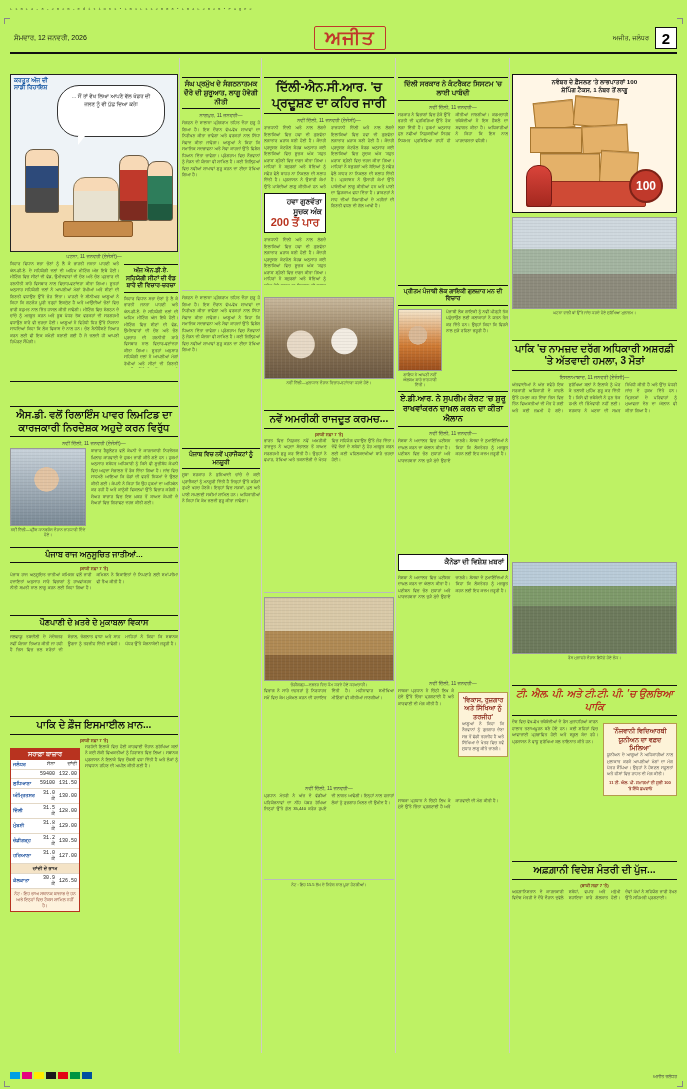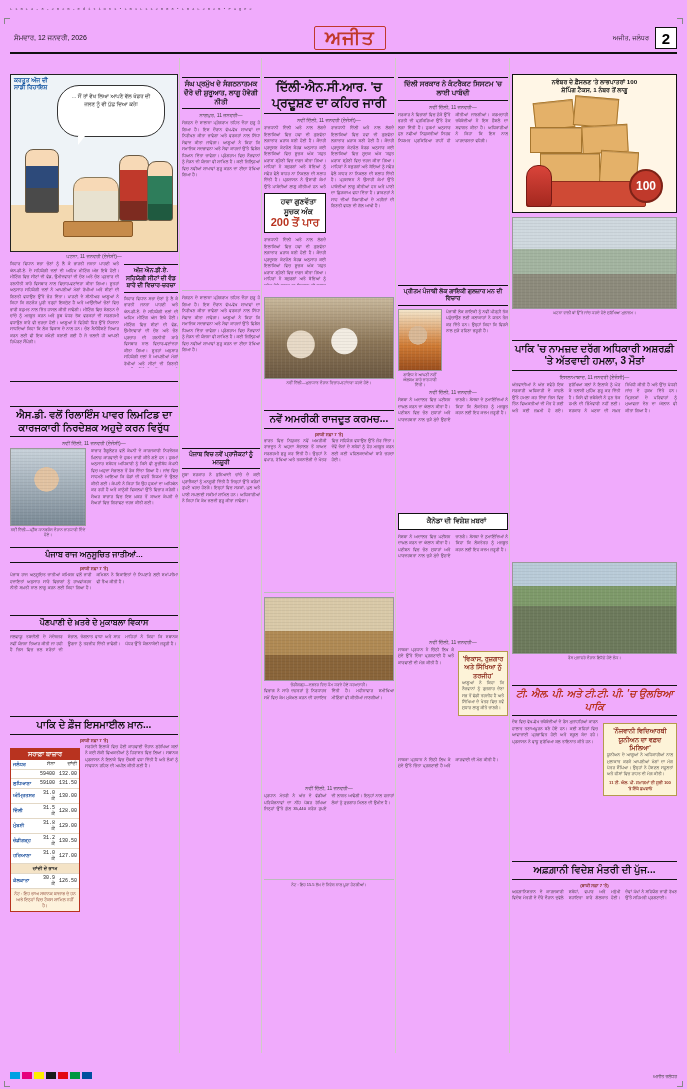--- a/index.html
+++ b/index.html
@@ -6,21 +6,21 @@
   html, body { margin:0; padding:0; }
   body {
     width: 687px; height: 1089px;
     background: #e9e7e2;
     font-family: "Liberation Sans", sans-serif;
     overflow: hidden;
   }
   .page {
     position: relative;
     width: 687px; height: 1089px;
-    background: #f0abfc;
+    background: #bef264;
   }
   .reg-bar {
     position:absolute; top:4px; left:10px; right:10px; height:9px;
     font-size:4px; color:#222; letter-spacing:.2px;
     font-family:"Liberation Mono", monospace;
     display:flex; align-items:center; gap:6px;
   }
   .reg-bar .seg { opacity:.75; }
   .crop { position:absolute; width:6px; height:6px; border:1px solid #888; }
 
@@ -148,21 +148,21 @@
     content:""; position:absolute; inset:0;
     background-image:
       repeating-linear-gradient(0deg, rgba(0,0,0,.05) 0 1px, transparent 1px 3px),
       repeating-linear-gradient(90deg, rgba(255,255,255,.05) 0 1px, transparent 1px 4px);
   }
 
   
   .boxnote {
     border:1px solid #111; padding:3px; margin:4px 0; background:#fff;
   }
-  .boxnote .bt { font-size:7.5px; font-weight:bold; text-align:center; color:#111; line-height:1.25;margin-left:7px; }
+  .boxnote .bt { font-size:7.5px; font-weight:bold; text-align:right; color:#111; line-height:1.25;margin-left:7px; }
   .boxnote .bn { font-size:11px; font-weight:bold; text-align:center; color:#b8331f; }
 
   .shadebox {
     border:1px solid #b59a4e; background:#fdf3d8; padding:3px; margin:4px 0;
   }
   .shadebox .st { font-size:6.5px; font-weight:bold; text-align:center; color:#8a2b1c; line-height:1.3; }
   .shadebox .sb { font-size:4.2px; line-height:1.5; color:#333; text-align:justify; }
 
   
   .ad-top {
@@ -417,20 +417,21 @@
       <div style="display:flex; gap:4px;">
         <div style="width:44px;">
           <div class="photo ph-portrait ph-noise"></div>
           <div class="cap">ਗਾਇਕ ਨੇ ਆਪਣੀ ਨਵੀਂ ਐਲਬਮ ਬਾਰੇ ਜਾਣਕਾਰੀ ਦਿੱਤੀ।</div>
         </div>
         <div style="flex:1;">
           <div class="body" style="height:74px;">ਪੰਜਾਬੀ ਲੋਕ ਗਾਇਕੀ ਨੂੰ ਨਵੀਂ ਪੀੜ੍ਹੀ ਤੱਕ ਪਹੁੰਚਾਉਣ ਲਈ ਕਲਾਕਾਰਾਂ ਨੇ ਯਤਨ ਤੇਜ਼ ਕਰ ਦਿੱਤੇ ਹਨ। ਉਨ੍ਹਾਂ ਕਿਹਾ ਕਿ ਵਿਰਸੇ ਨਾਲ ਜੁੜੇ ਰਹਿਣਾ ਜ਼ਰੂਰੀ ਹੈ।</div>
         </div>
       </div>
 
+      <div class="hl sm">ਏ.ਡੀ.ਆਰ. ਨੇ ਸੁਪਰੀਮ ਕੋਰਟ 'ਚ ਸ਼ੁਰੂ ਰਾਖਵਾਂਕਰਨ ਦਾਖ਼ਲ ਕਰਨ ਦਾ ਕੀਤਾ ਐਲਾਨ</div>
       <div class="byline">ਨਵੀਂ ਦਿੱਲੀ, 11 ਜਨਵਰੀ—</div>
       <div class="body two" style="height:112px;">ਸੰਸਥਾ ਨੇ ਅਦਾਲਤ ਵਿਚ ਪਟੀਸ਼ਨ ਦਾਖ਼ਲ ਕਰਨ ਦਾ ਐਲਾਨ ਕੀਤਾ ਹੈ। ਪਟੀਸ਼ਨ ਵਿਚ ਚੋਣ ਸੁਧਾਰਾਂ ਅਤੇ ਪਾਰਦਰਸ਼ਤਾ ਨਾਲ ਜੁੜੇ ਮੁੱਦੇ ਉਠਾਏ ਜਾਣਗੇ। ਸੰਸਥਾ ਦੇ ਨੁਮਾਇੰਦਿਆਂ ਨੇ ਕਿਹਾ ਕਿ ਲੋਕਤੰਤਰ ਨੂੰ ਮਜ਼ਬੂਤ ਕਰਨ ਲਈ ਇਹ ਕਦਮ ਜ਼ਰੂਰੀ ਹੈ।</div>
 
       <div class="boxnote">
         <div class="bt" style="font-size:7px;">ਕੈਨੇਡਾ ਦੀ ਵਿਸ਼ੇਸ਼ ਖ਼ਬਰਾਂ</div>
       </div>
 
       <div class="body two" style="height:104px;">ਸੰਸਥਾ ਨੇ ਅਦਾਲਤ ਵਿਚ ਪਟੀਸ਼ਨ ਦਾਖ਼ਲ ਕਰਨ ਦਾ ਐਲਾਨ ਕੀਤਾ ਹੈ। ਪਟੀਸ਼ਨ ਵਿਚ ਚੋਣ ਸੁਧਾਰਾਂ ਅਤੇ ਪਾਰਦਰਸ਼ਤਾ ਨਾਲ ਜੁੜੇ ਮੁੱਦੇ ਉਠਾਏ ਜਾਣਗੇ। ਸੰਸਥਾ ਦੇ ਨੁਮਾਇੰਦਿਆਂ ਨੇ ਕਿਹਾ ਕਿ ਲੋਕਤੰਤਰ ਨੂੰ ਮਜ਼ਬੂਤ ਕਰਨ ਲਈ ਇਹ ਕਦਮ ਜ਼ਰੂਰੀ ਹੈ।</div>
 
       <div class="byline">ਨਵੀਂ ਦਿੱਲੀ, 11 ਜਨਵਰੀ—</div>

